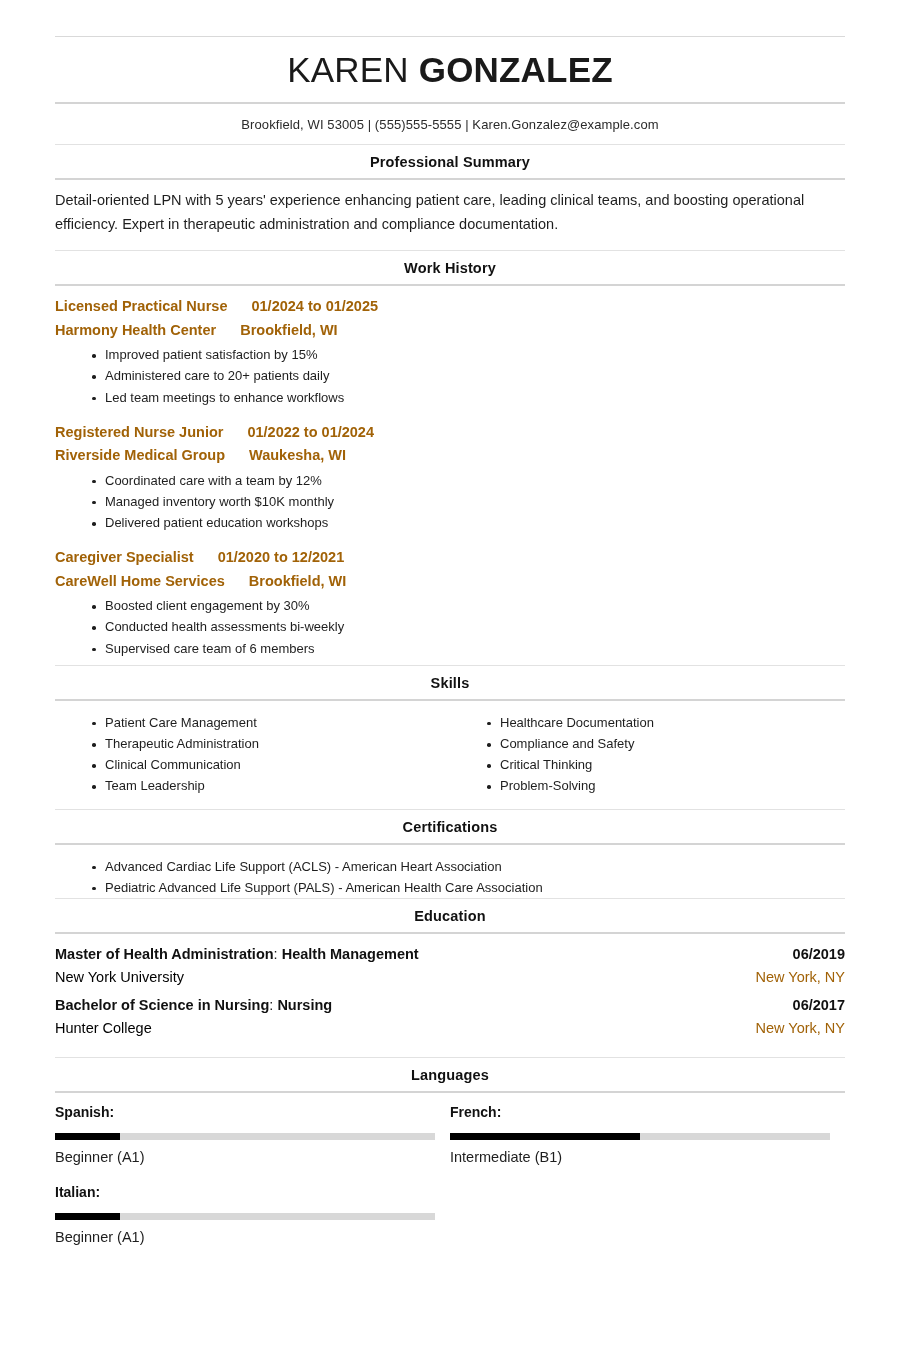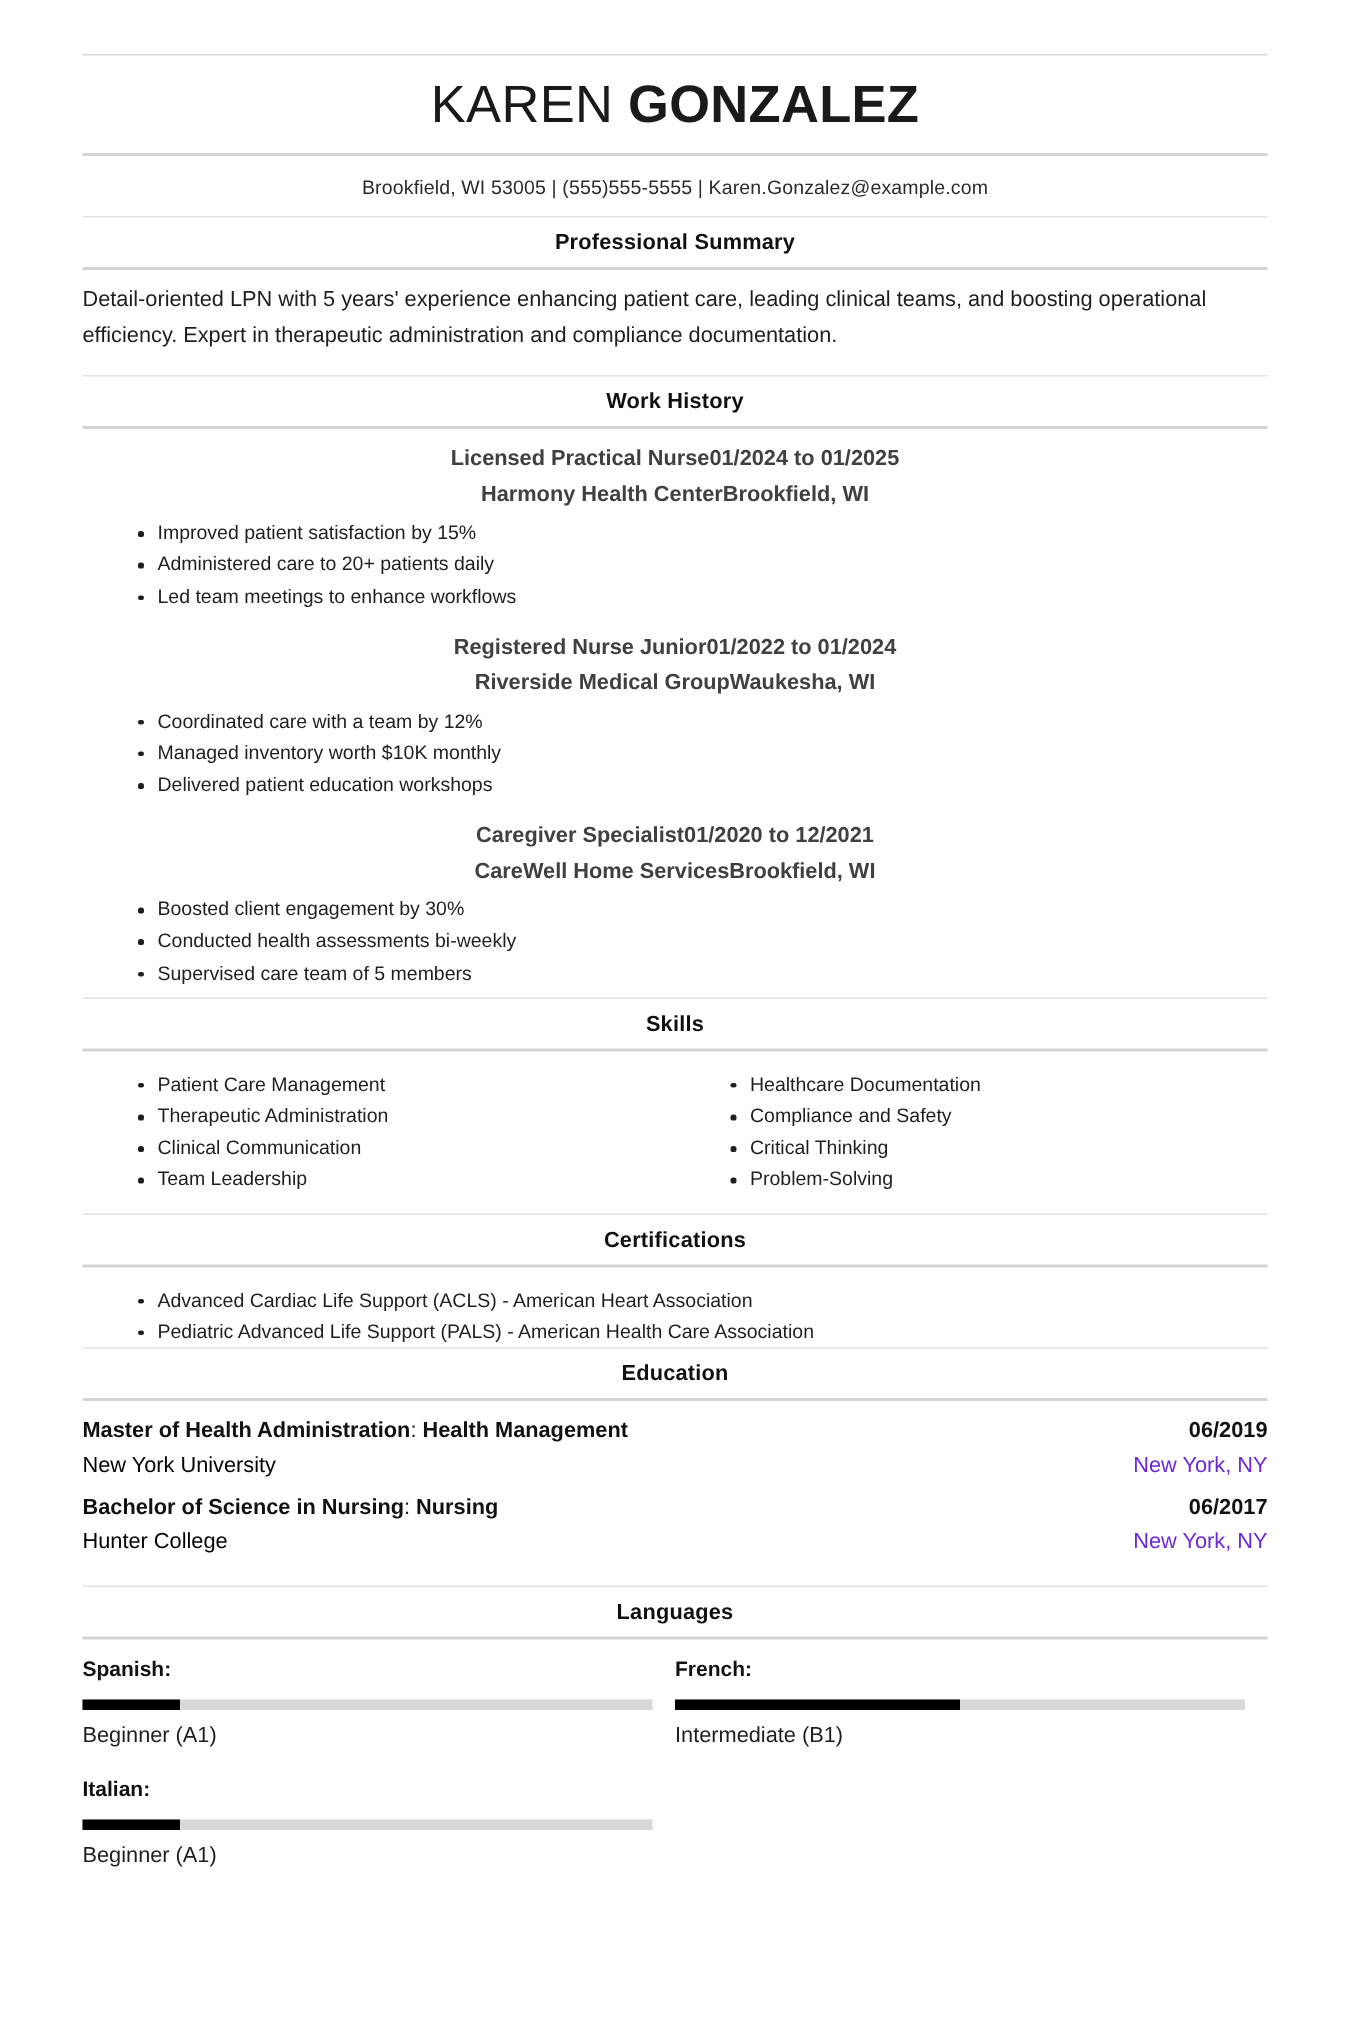--- a/index.html
+++ b/index.html
@@ -77,26 +77,27 @@
     line-height: 1.62;
     color: #1e1e1e;
     padding-bottom: 14px;
   }
 
   
   .job { padding-bottom: 13px; }
   .job:last-child { padding-bottom: 6px; }
   .job-row {
     display: flex;
-    justify-content: center;
+    justify-content: flex-start;
     align-items: baseline;
     font-size: 14.5px;
     font-weight: 700;
-    color: #404040;
+    color: #a16207;
     line-height: 1.62;
+    gap: 24px;
   }
   .job-row .left  { text-align: left; }
   .job-row .right { text-align: right; white-space: nowrap; }
 
   ul.bullets {
     list-style: none;
     margin: 2px 0 0 0;
     padding: 0;
   }
   ul.bullets li {
@@ -135,21 +136,21 @@
     display: flex;
     justify-content: space-between;
     align-items: baseline;
     font-size: 14.5px;
     line-height: 1.62;
   }
   .edu-degree { font-weight: 700; color: #111111; }
   .edu-major  { font-weight: 700; color: #111111; }
   .edu-date   { font-weight: 700; color: #111111; white-space: nowrap; }
   .edu-school { font-weight: 400; color: #000000; }
-  .edu-loc    { font-weight: 400; color: #6d28d9; white-space: nowrap; }
+  .edu-loc    { font-weight: 400; color: #a16207; white-space: nowrap; }
   .edu-wrap { padding-bottom: 12px; }
 
   
   .lang-grid {
     display: flex;
     flex-wrap: wrap;
   }
   .lang-item {
     width: 50%;
     padding-bottom: 14px;
@@ -246,21 +247,21 @@
             <span class="left">Caregiver Specialist</span>
             <span class="right">01/2020 to 12/2021</span>
           </div>
           <div class="job-row">
             <span class="left">CareWell Home Services</span>
             <span class="right">Brookfield, WI</span>
           </div>
           <ul class="bullets">
             <li>Boosted client engagement by 30%</li>
             <li>Conducted health assessments bi-weekly</li>
-            <li>Supervised care team of 5 members</li>
+            <li>Supervised care team of 6 members</li>
           </ul>
         </div>
       </div>
   </div>
 
   <div class="section">
     <div class="rule-thin"></div>
     <div class="section-title">Skills</div>
     <div class="rule-strong"></div>
     <div class="section-body skills-wrap">

